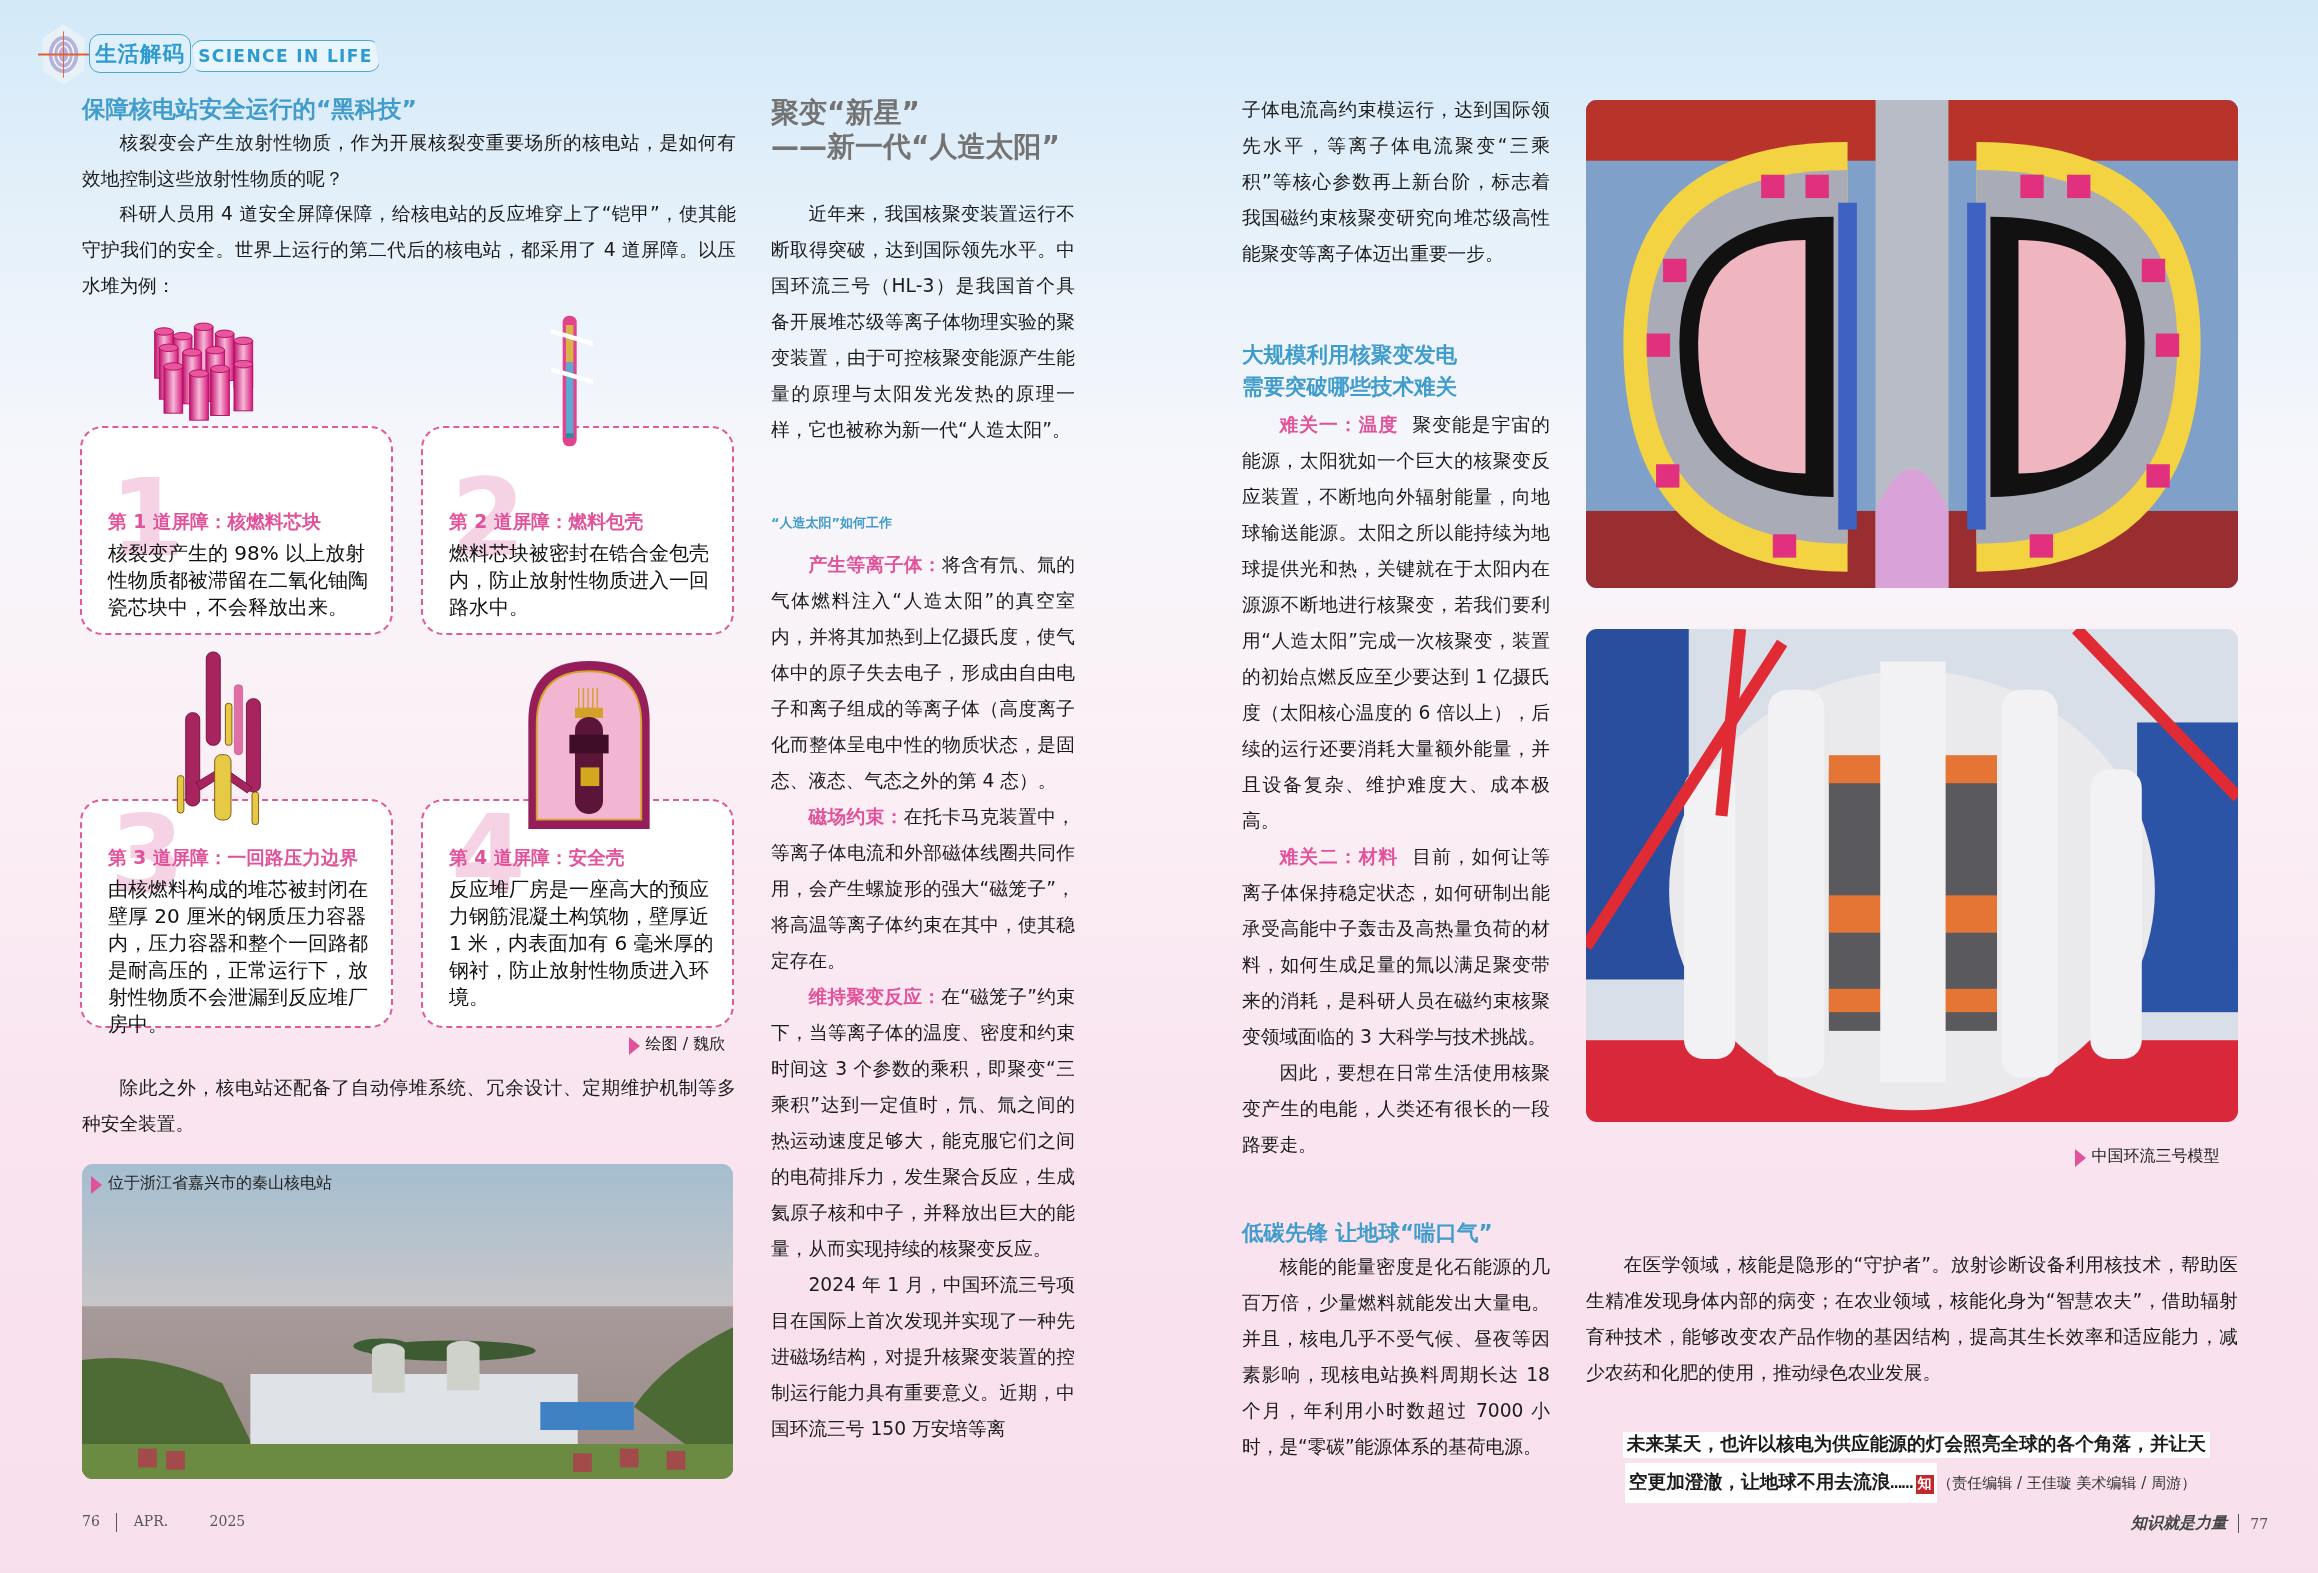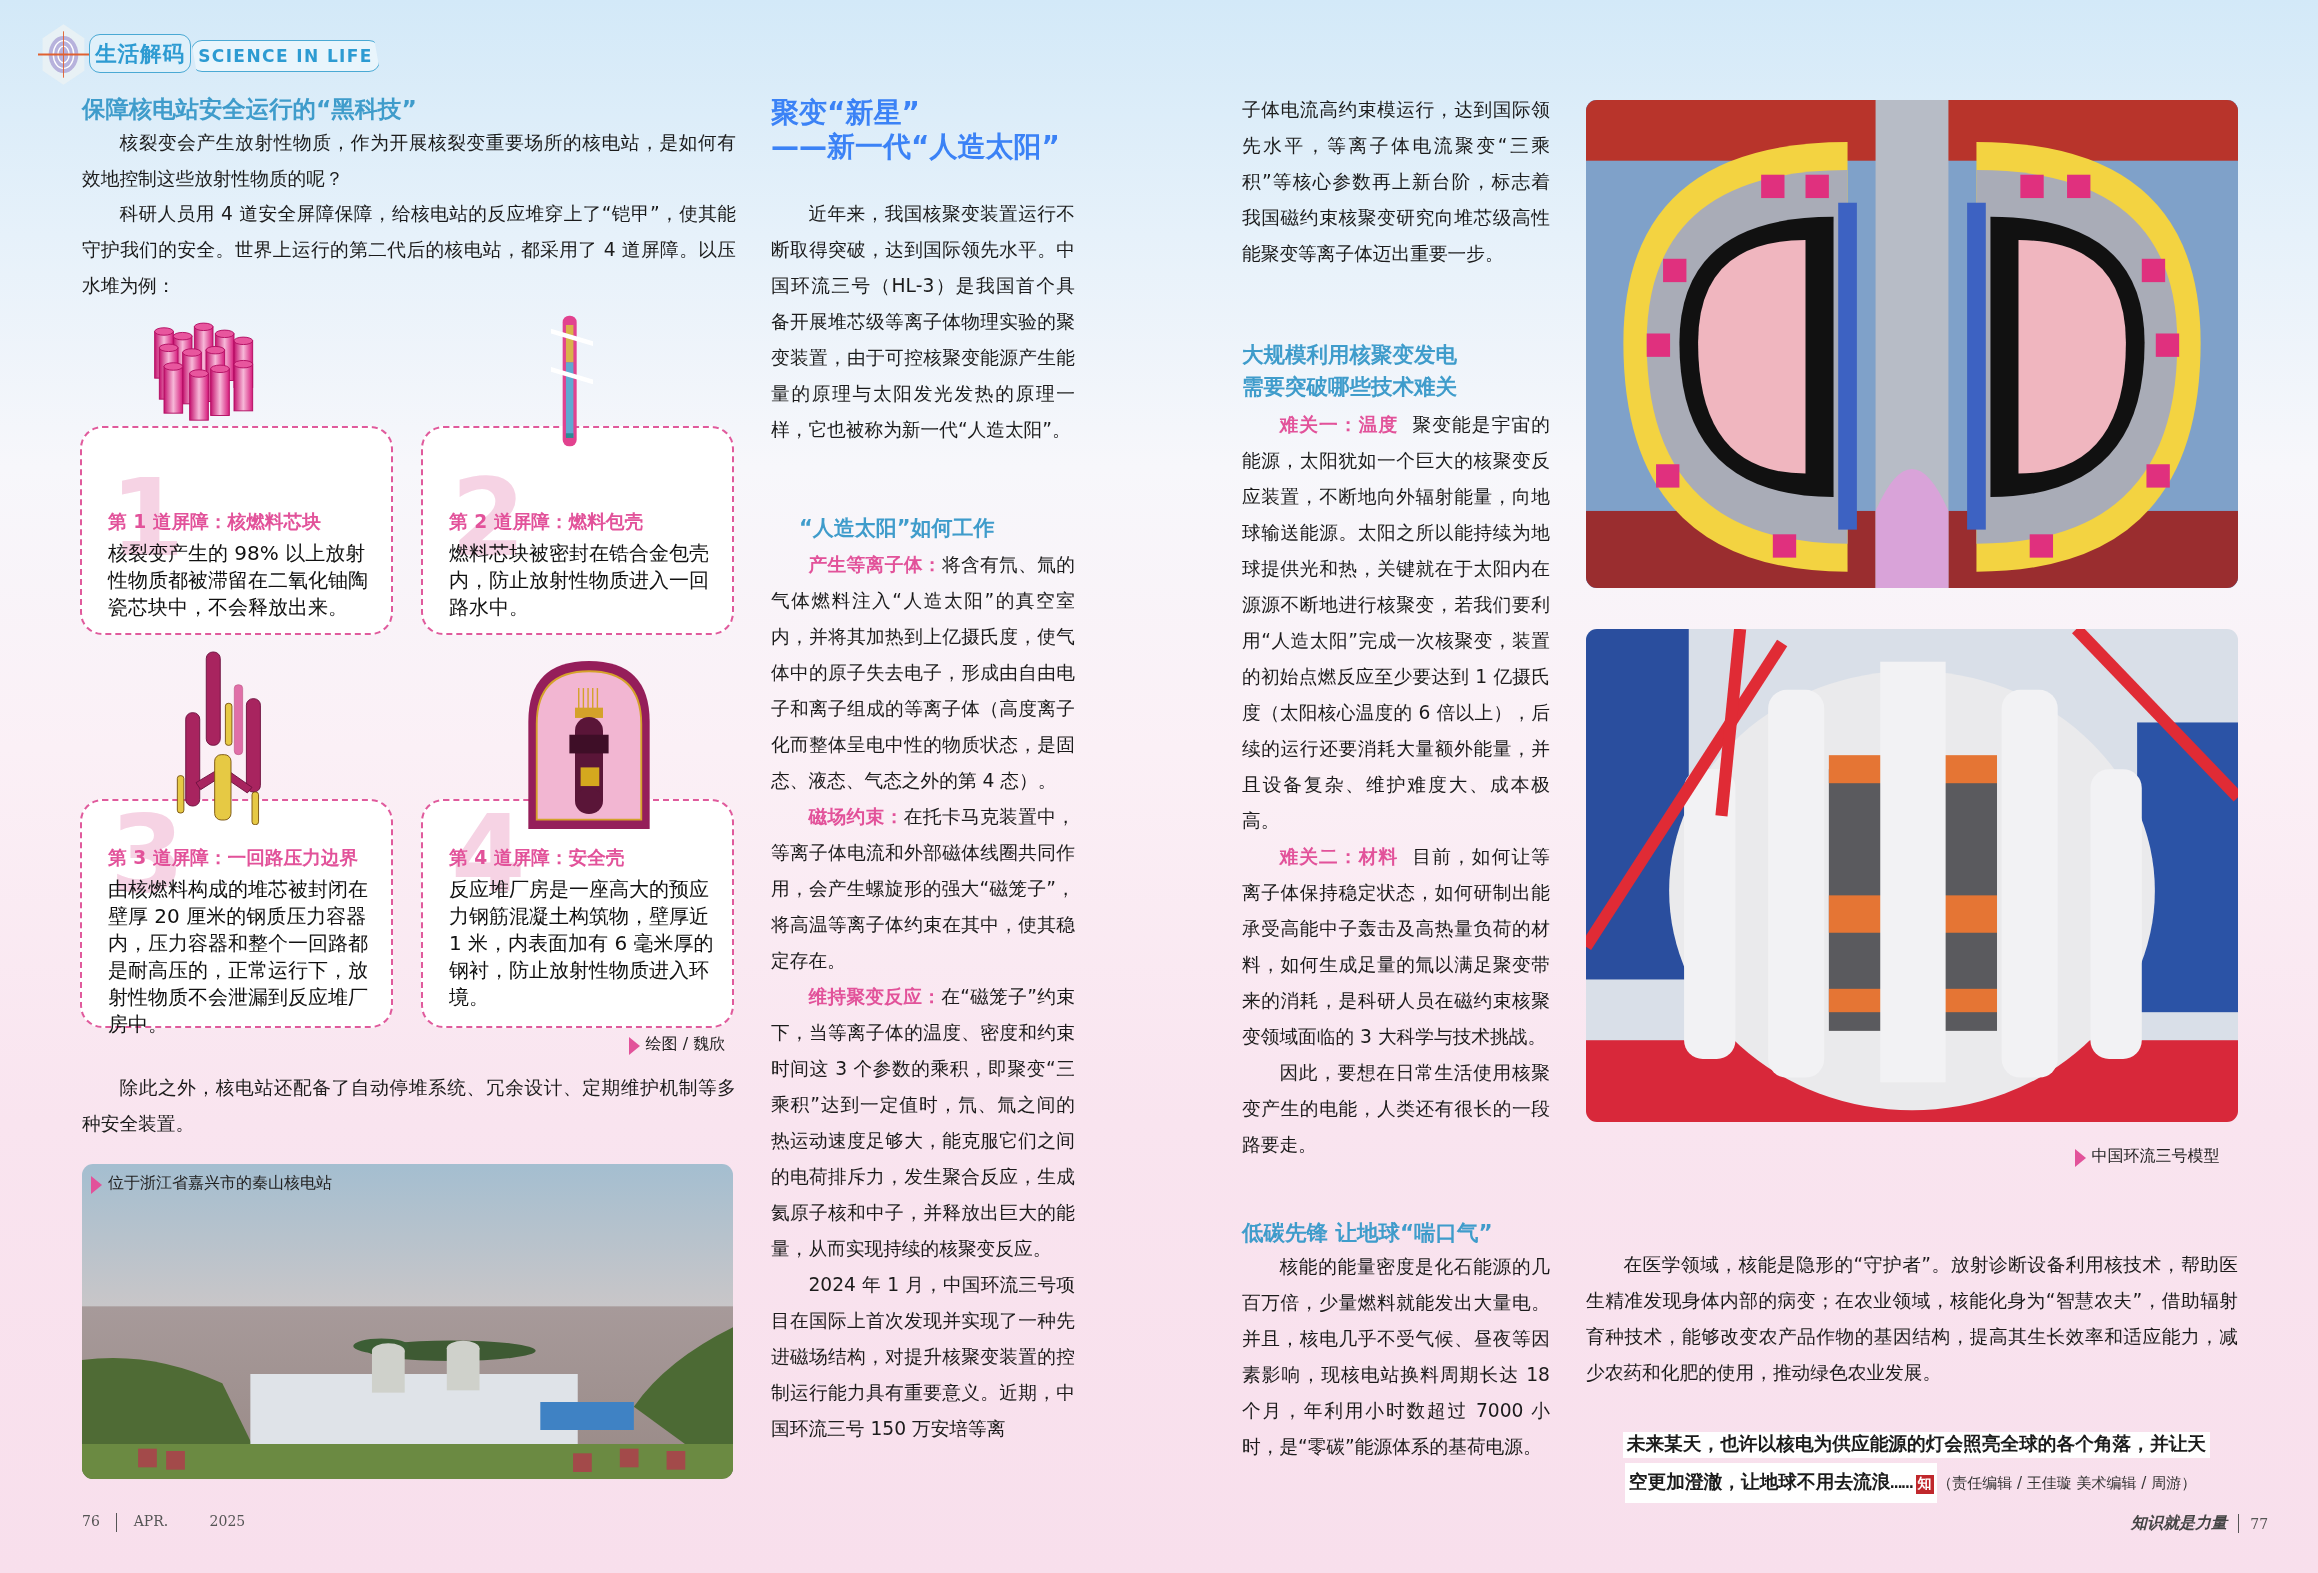--- a/index.html
+++ b/index.html
@@ -14,21 +14,21 @@
   .badge-logo { left:38px; top:24px; width:51px; height:61px; }
   .badge-cn { left:89px; top:34px; width:100px; height:37px; border:1.4px solid #4aa9d4; background:#dff0fa;
     color:#2d9bd2; font-weight:bold; font-size:21.5px; display:flex; align-items:center; justify-content:center; letter-spacing:0.9px;}
   .badge-en { left:191px; top:40px; width:187px; height:30px; border:1.4px solid #4aa9d4; background:#e9f5fc;
     color:#2d9bd2; font-weight:bold; font-size:17px; display:flex; align-items:center; justify-content:center; letter-spacing:1.4px;
     clip-path:polygon(0 0, 97% 0, 100% 100%, 3% 100%);}
 
   .body-text { font-size:18.7px; line-height:36px; text-align:justify; }
   .indent { text-indent:2em; }
   .blue-h { color:#3f9ccb; font-weight:bold; }
-  .pink-h { color:#3b82f6; font-weight:bold; }
+  .pink-h { color:#737373; font-weight:bold; }
   .pink { color:#e2529a; font-weight:bold; }
 
   
   .card { border:2.3px dashed #e05a9c; border-radius:22.4px; background:#ffffff; box-sizing:border-box; }
   .card-num { font-size:107px; color:#f6d3e4; font-weight:bold; line-height:1; }
   .card-title { color:#e2529a; font-size:18.7px; font-weight:bold; }
   .card-text { font-size:20px; line-height:27px; color:#111; }
 
   .caption { font-size:16px; color:#222; display:flex; align-items:flex-end; gap:5.6px; }
   .tri { width:0; height:0; border-top:9.3px solid transparent; border-bottom:9.3px solid transparent; border-left:11.2px solid #e2529a; display:inline-block; }
@@ -220,21 +220,21 @@
   <span>APR.</span>
   <span style="margin-left:37px;">2025</span>
 </div>
 
 <div class="abs pink-h" style="left:771px;top:96px;font-size:28px;line-height:34px;width:327px;">
   <div>聚变“新星”</div>
   <div>——新一代“人造太阳”</div>
 </div>
 <div class="abs body-text indent" style="left:771px;top:196px;width:304px;line-height:36px;">近年来，我国核聚变装置运行不断取得突破，达到国际领先水平。中国环流三号（HL-3）是我国首个具备开展堆芯级等离子体物理实验的聚变装置，由于可控核聚变能源产生能量的原理与太阳发光发热的原理一样，它也被称为新一代“人造太阳”。</div>
 
-<div class="abs blue-h" style="left:771px;top:514px;font-size:21px;margin-left:28px;">“人造太阳”如何工作</div>
+<div class="abs blue-h" style="left:771px;top:514px;font-size:13px;">“人造太阳”如何工作</div>
 <div class="abs body-text" style="left:771px;top:547px;width:304px;">
   <p style="margin:0;" class="indent"><span class="pink">产生等离子体：</span><span>将含有氘、氚的气体燃料注入“人造太阳”的真空室内，并将其加热到上亿摄氏度，使气体中的原子失去电子，形成由自由电子和离子组成的等离子体（高度离子化而整体呈电中性的物质状态，是固态、液态、气态之外的第 4 态）。</span></p>
   <p style="margin:0;" class="indent"><span class="pink">磁场约束：</span><span>在托卡马克装置中，等离子体电流和外部磁体线圈共同作用，会产生螺旋形的强大“磁笼子”，将高温等离子体约束在其中，使其稳定存在。</span></p>
   <p style="margin:0;" class="indent"><span class="pink">维持聚变反应：</span><span>在“磁笼子”约束下，当等离子体的温度、密度和约束时间这 3 个参数的乘积，即聚变“三乘积”达到一定值时，氘、氚之间的热运动速度足够大，能克服它们之间的电荷排斥力，发生聚合反应，生成氦原子核和中子，并释放出巨大的能量，从而实现持续的核聚变反应。</span></p>
   <p style="margin:0;" class="indent">2024 年 1 月，中国环流三号项目在国际上首次发现并实现了一种先进磁场结构，对提升核聚变装置的控制运行能力具有重要意义。近期，中国环流三号 150 万安培等离</p>
 </div>
 
 <div class="abs body-text" style="left:1242px;top:92px;width:308px;">子体电流高约束模运行，达到国际领先水平，等离子体电流聚变“三乘积”等核心参数再上新台阶，标志着我国磁约束核聚变研究向堆芯级高性能聚变等离子体迈出重要一步。</div>
 
 <div class="abs blue-h" style="left:1242px;top:339px;font-size:21.5px;line-height:32px;">

